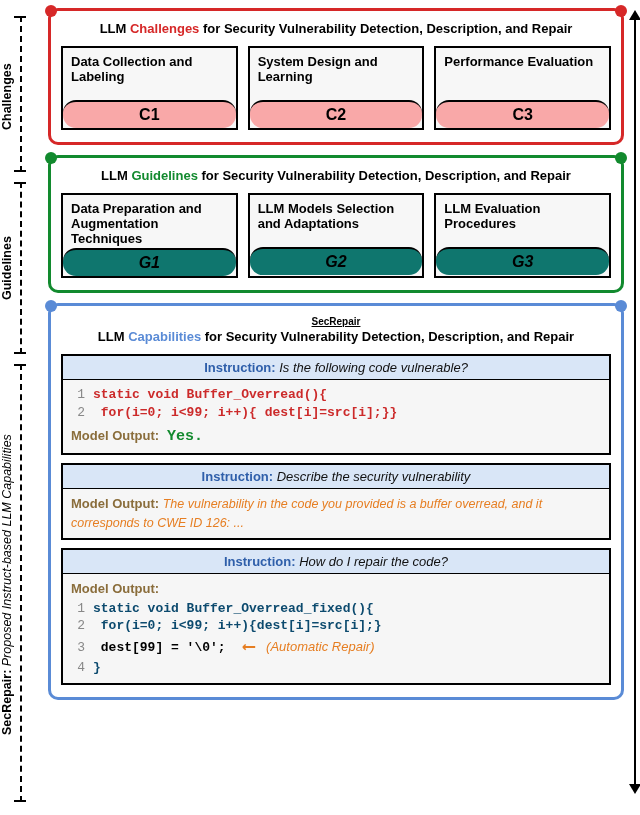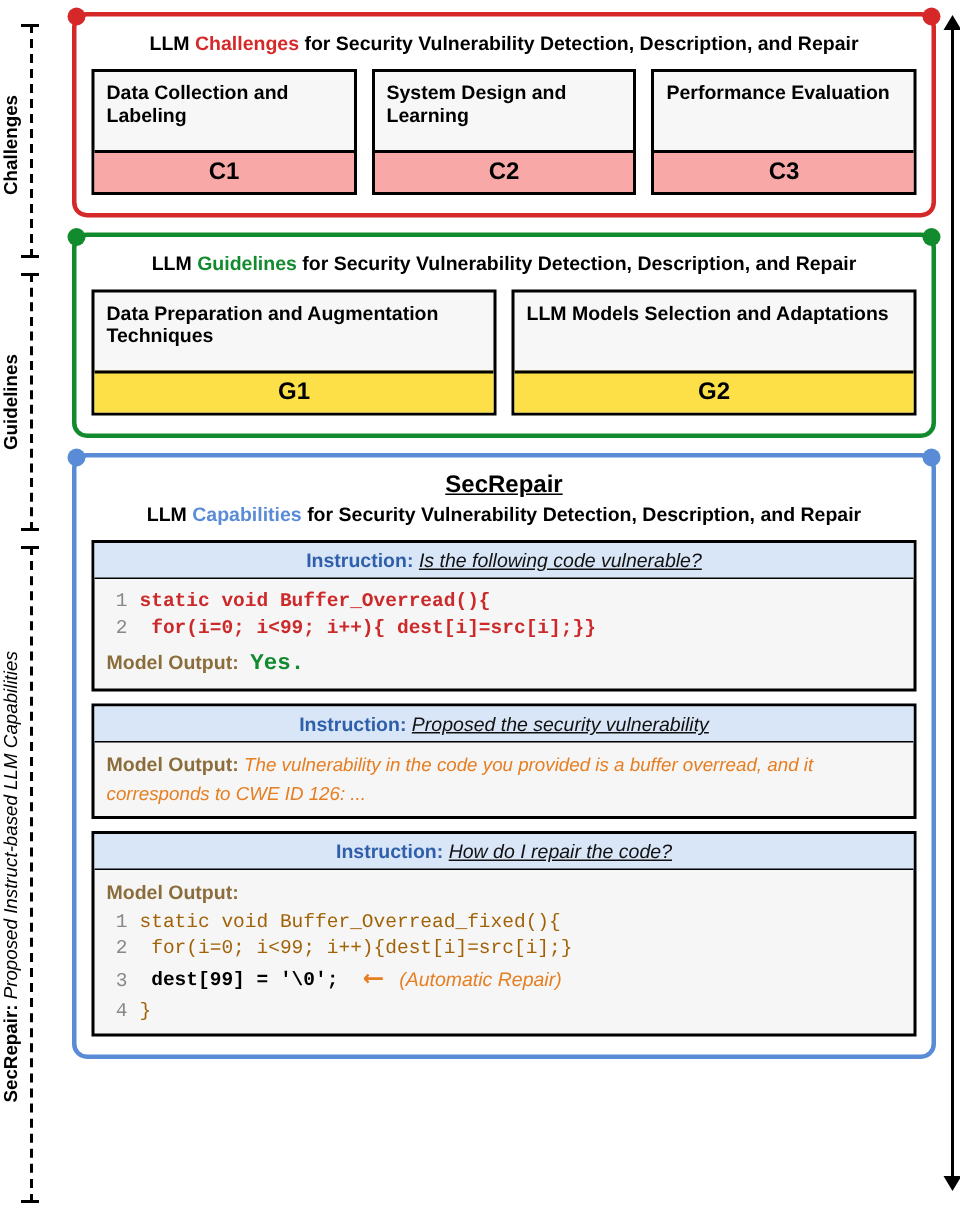--- a/index.html
+++ b/index.html
@@ -63,54 +63,55 @@
     font-weight: bold;
     font-size: 13px;
     min-height: 52px;
   }
   .card-tag {
     text-align: center;
     font-weight: bold;
     font-size: 16px;
     padding: 4px 4px;
     border-top: 2px solid #000;
+    border-radius: 13px;
   }
   .red .card-tag { background: #f9a8a8; }
-  .green .card-tag { background: #fde047; }
+  .green .card-tag { background: #0f766e; font-style: italic; }
   .secrepair-head {
     text-align: center;
     font-weight: bold;
     text-decoration: underline;
-    font-size: 16px;
+    font-size: 10px;
     margin-bottom: 2px;
   }
   .panel {
     border: 2px solid #000;
     background: #f6f6f6;
     margin: 8px 0 0 0;
   }
   .panel-head {
     background: #d9e6f7;
     border-bottom: 1px solid #000;
     text-align: center;
     padding: 4px 6px;
     font-size: 13px;
   }
   .panel-head .instr { font-weight: bold; color: #2f5faa; }
-  .panel-head .q { font-style: italic; color: #111; text-decoration: underline; }
+  .panel-head .q { font-style: italic; color: #111; }
   .panel-body {
     padding: 6px 8px;
     font-family: "Courier New", monospace;
     font-size: 13px;
     line-height: 1.35;
   }
   .panel-body .ln { color: #888; display: inline-block; width: 14px; text-align: right; margin-right: 8px; }
   .code-red { color: #cc2a2a; font-weight: bold; }
   .code-green { color: #000000; font-weight: bold; }
-  .code-dk { color: #a16207; font-weight: normal; }
+  .code-dk { color: #0c4a6e; font-weight: bold; }
   .model-out { font-weight: bold; color: #8a6d3b; font-family: Arial; font-size: 13px; }
   .yes { color: #128a2e; font-weight: bold; font-size: 15px; }
   .desc-out {
     color: #e67e22;
     font-style: italic;
     font-size: 12.5px;
     font-family: Arial;
     line-height: 1.4;
   }
   .repair-note {
@@ -249,20 +250,24 @@
     </div>
     <div class="cards">
       <div class="card">
         <div class="card-body">Data Preparation and Augmentation Techniques</div>
         <div class="card-tag">G1</div>
       </div>
       <div class="card">
         <div class="card-body">LLM Models Selection and Adaptations</div>
         <div class="card-tag">G2</div>
       </div>
+      <div class="card">
+        <div class="card-body">LLM Evaluation Procedures</div>
+        <div class="card-tag">G3</div>
+      </div>
     </div>
   </div>
 
   <div class="section blue">
     <div class="corner-dot left"></div>
     <div class="corner-dot right"></div>
     <div class="secrepair-head">SecRepair</div>
     <div class="sec-title">
       <span>LLM </span><span class="hl-blue">Capabilities</span><span> for Security Vulnerability Detection, Description, and Repair</span>
     </div>
@@ -278,21 +283,21 @@
         <div style="margin-top:6px">
           <span class="model-out">Model Output:</span>
           <span class="yes">Yes.</span>
         </div>
       </div>
     </div>
 
     <div class="panel">
       <div class="panel-head">
         <span class="instr">Instruction:</span>
-        <span class="q">Proposed the security vulnerability</span>
+        <span class="q">Describe the security vulnerability</span>
       </div>
       <div class="panel-body" style="font-family:Arial">
         <span class="model-out">Model Output:</span>
         <span class="desc-out">The vulnerability in the code you provided is a buffer overread, and it corresponds to CWE ID 126: ...</span>
       </div>
     </div>
 
     <div class="panel">
       <div class="panel-head">
         <span class="instr">Instruction:</span>

